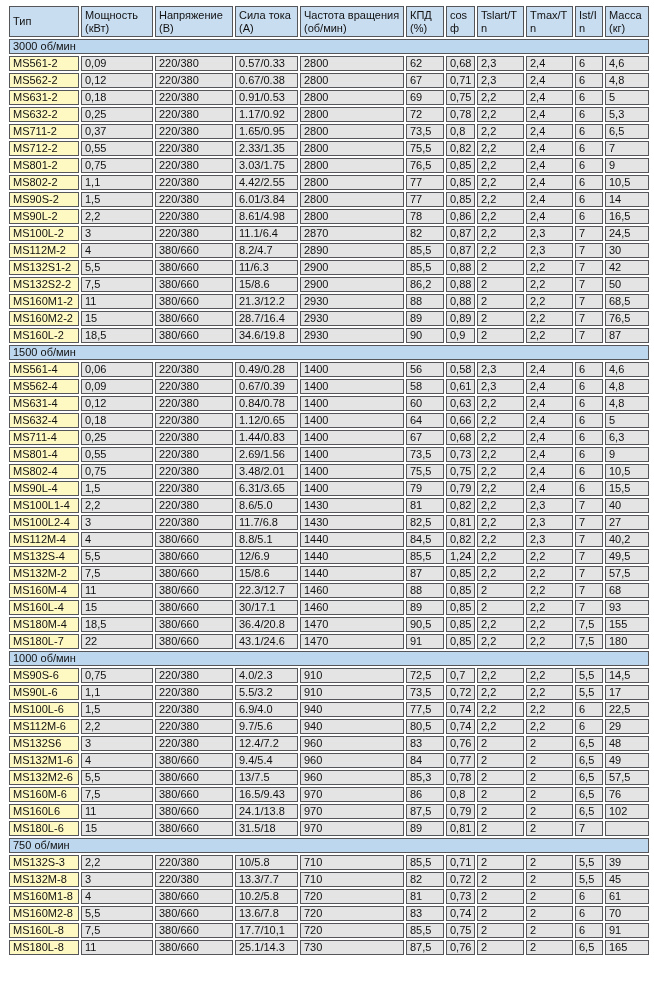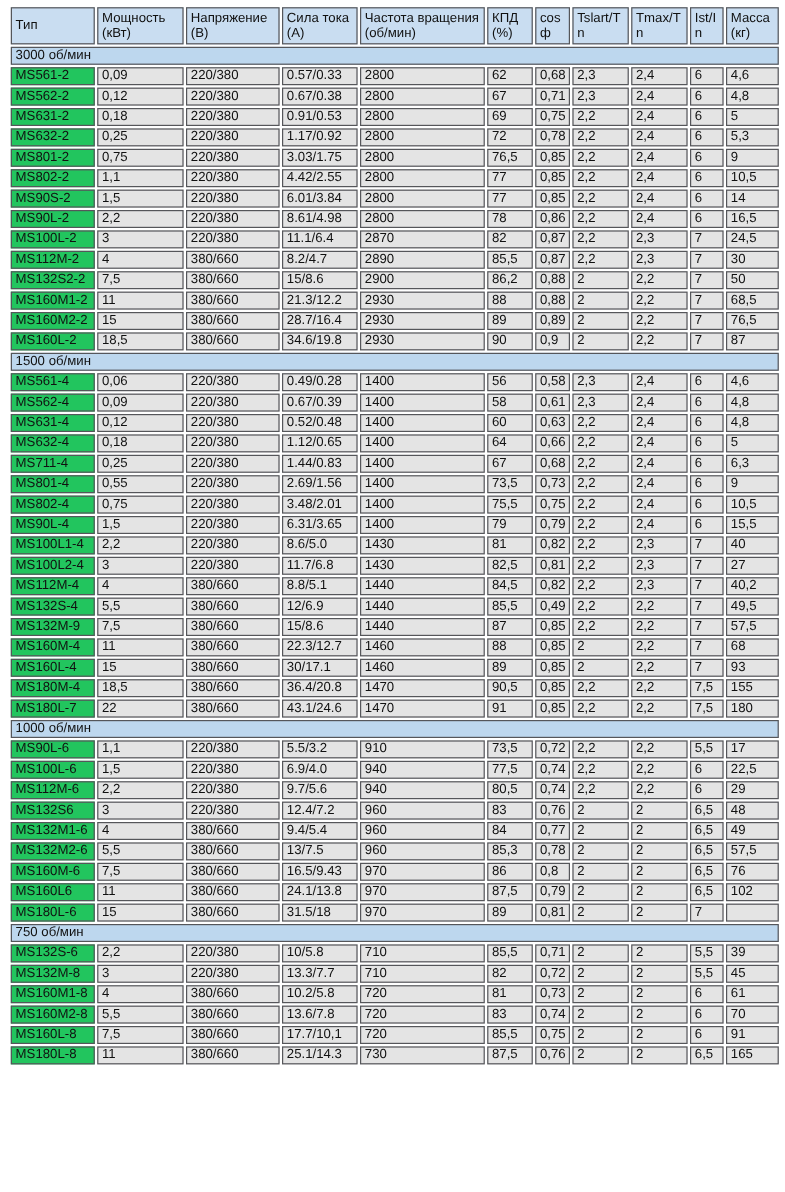--- a/index.html
+++ b/index.html
@@ -38,21 +38,21 @@
   }
   td {
     height: 15px;
     line-height: 13px;
     white-space: nowrap;
   }
   td.section {
     background: #bdd7ee;
   }
   td.type {
-    background: #22c55e;
+    background: #fef9c3;
   }
   td.val {
     background: #e4e4e4;
   }
 </style>
 </head>
 <body>
 
 <table class="spec">
   <colgroup>
@@ -133,20 +133,46 @@
         <td class="val">1.17/0.92</td>
         <td class="val">2800</td>
         <td class="val">72</td>
         <td class="val">0,78</td>
         <td class="val">2,2</td>
         <td class="val">2,4</td>
         <td class="val">6</td>
         <td class="val">5,3</td>
       </tr>
       <tr>
+        <td class="type">MS711-2</td>
+        <td class="val">0,37</td>
+        <td class="val">220/380</td>
+        <td class="val">1.65/0.95</td>
+        <td class="val">2800</td>
+        <td class="val">73,5</td>
+        <td class="val">0,8</td>
+        <td class="val">2,2</td>
+        <td class="val">2,4</td>
+        <td class="val">6</td>
+        <td class="val">6,5</td>
+      </tr>
+      <tr>
+        <td class="type">MS712-2</td>
+        <td class="val">0,55</td>
+        <td class="val">220/380</td>
+        <td class="val">2.33/1.35</td>
+        <td class="val">2800</td>
+        <td class="val">75,5</td>
+        <td class="val">0,82</td>
+        <td class="val">2,2</td>
+        <td class="val">2,4</td>
+        <td class="val">6</td>
+        <td class="val">7</td>
+      </tr>
+      <tr>
         <td class="type">MS801-2</td>
         <td class="val">0,75</td>
         <td class="val">220/380</td>
         <td class="val">3.03/1.75</td>
         <td class="val">2800</td>
         <td class="val">76,5</td>
         <td class="val">0,85</td>
         <td class="val">2,2</td>
         <td class="val">2,4</td>
         <td class="val">6</td>
@@ -211,20 +237,33 @@
         <td class="val">8.2/4.7</td>
         <td class="val">2890</td>
         <td class="val">85,5</td>
         <td class="val">0,87</td>
         <td class="val">2,2</td>
         <td class="val">2,3</td>
         <td class="val">7</td>
         <td class="val">30</td>
       </tr>
       <tr>
+        <td class="type">MS132S1-2</td>
+        <td class="val">5,5</td>
+        <td class="val">380/660</td>
+        <td class="val">11/6.3</td>
+        <td class="val">2900</td>
+        <td class="val">85,5</td>
+        <td class="val">0,88</td>
+        <td class="val">2</td>
+        <td class="val">2,2</td>
+        <td class="val">7</td>
+        <td class="val">42</td>
+      </tr>
+      <tr>
         <td class="type">MS132S2-2</td>
         <td class="val">7,5</td>
         <td class="val">380/660</td>
         <td class="val">15/8.6</td>
         <td class="val">2900</td>
         <td class="val">86,2</td>
         <td class="val">0,88</td>
         <td class="val">2</td>
         <td class="val">2,2</td>
         <td class="val">7</td>
@@ -295,21 +334,21 @@
         <td class="val">0,61</td>
         <td class="val">2,3</td>
         <td class="val">2,4</td>
         <td class="val">6</td>
         <td class="val">4,8</td>
       </tr>
       <tr>
         <td class="type">MS631-4</td>
         <td class="val">0,12</td>
         <td class="val">220/380</td>
-        <td class="val">0.52/0.48</td>
+        <td class="val">0.84/0.78</td>
         <td class="val">1400</td>
         <td class="val">60</td>
         <td class="val">0,63</td>
         <td class="val">2,2</td>
         <td class="val">2,4</td>
         <td class="val">6</td>
         <td class="val">4,8</td>
       </tr>
       <tr>
         <td class="type">MS632-4</td>
@@ -415,28 +454,28 @@
         <td class="val">7</td>
         <td class="val">40,2</td>
       </tr>
       <tr>
         <td class="type">MS132S-4</td>
         <td class="val">5,5</td>
         <td class="val">380/660</td>
         <td class="val">12/6.9</td>
         <td class="val">1440</td>
         <td class="val">85,5</td>
-        <td class="val">0,49</td>
+        <td class="val">1,24</td>
         <td class="val">2,2</td>
         <td class="val">2,2</td>
         <td class="val">7</td>
         <td class="val">49,5</td>
       </tr>
       <tr>
-        <td class="type">MS132M-9</td>
+        <td class="type">MS132M-2</td>
         <td class="val">7,5</td>
         <td class="val">380/660</td>
         <td class="val">15/8.6</td>
         <td class="val">1440</td>
         <td class="val">87</td>
         <td class="val">0,85</td>
         <td class="val">2,2</td>
         <td class="val">2,2</td>
         <td class="val">7</td>
         <td class="val">57,5</td>
@@ -490,20 +529,33 @@
         <td class="val">0,85</td>
         <td class="val">2,2</td>
         <td class="val">2,2</td>
         <td class="val">7,5</td>
         <td class="val">180</td>
       </tr>
       <tr>
         <td colspan="11" class="section">1000 об/мин</td>
       </tr>
       <tr>
+        <td class="type">MS90S-6</td>
+        <td class="val">0,75</td>
+        <td class="val">220/380</td>
+        <td class="val">4.0/2.3</td>
+        <td class="val">910</td>
+        <td class="val">72,5</td>
+        <td class="val">0,7</td>
+        <td class="val">2,2</td>
+        <td class="val">2,2</td>
+        <td class="val">5,5</td>
+        <td class="val">14,5</td>
+      </tr>
+      <tr>
         <td class="type">MS90L-6</td>
         <td class="val">1,1</td>
         <td class="val">220/380</td>
         <td class="val">5.5/3.2</td>
         <td class="val">910</td>
         <td class="val">73,5</td>
         <td class="val">0,72</td>
         <td class="val">2,2</td>
         <td class="val">2,2</td>
         <td class="val">5,5</td>
@@ -610,21 +662,21 @@
         <td class="val">0,81</td>
         <td class="val">2</td>
         <td class="val">2</td>
         <td class="val">7</td>
         <td class="val"></td>
       </tr>
       <tr>
         <td colspan="11" class="section">750 об/мин</td>
       </tr>
       <tr>
-        <td class="type">MS132S-6</td>
+        <td class="type">MS132S-3</td>
         <td class="val">2,2</td>
         <td class="val">220/380</td>
         <td class="val">10/5.8</td>
         <td class="val">710</td>
         <td class="val">85,5</td>
         <td class="val">0,71</td>
         <td class="val">2</td>
         <td class="val">2</td>
         <td class="val">5,5</td>
         <td class="val">39</td>

